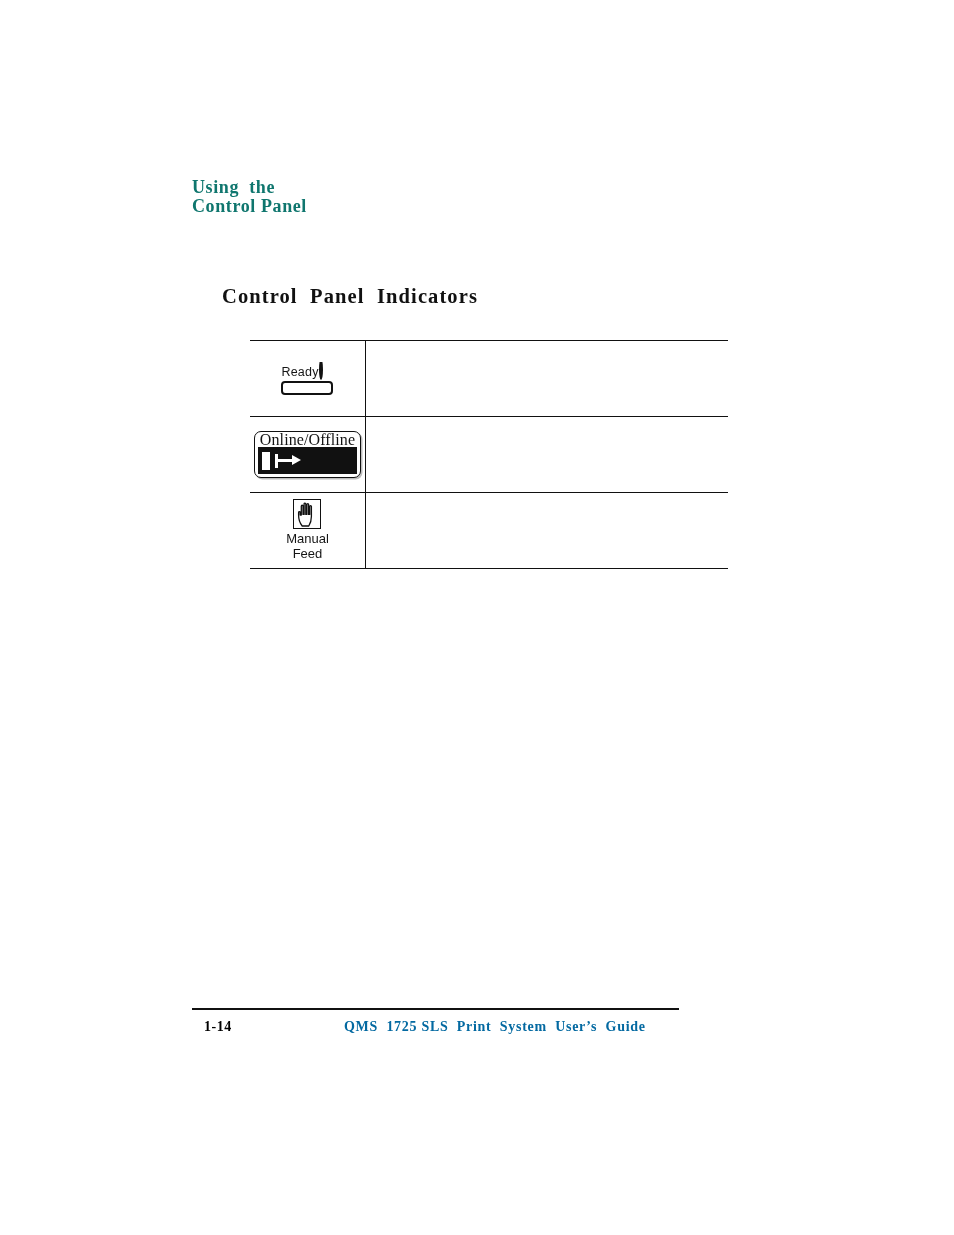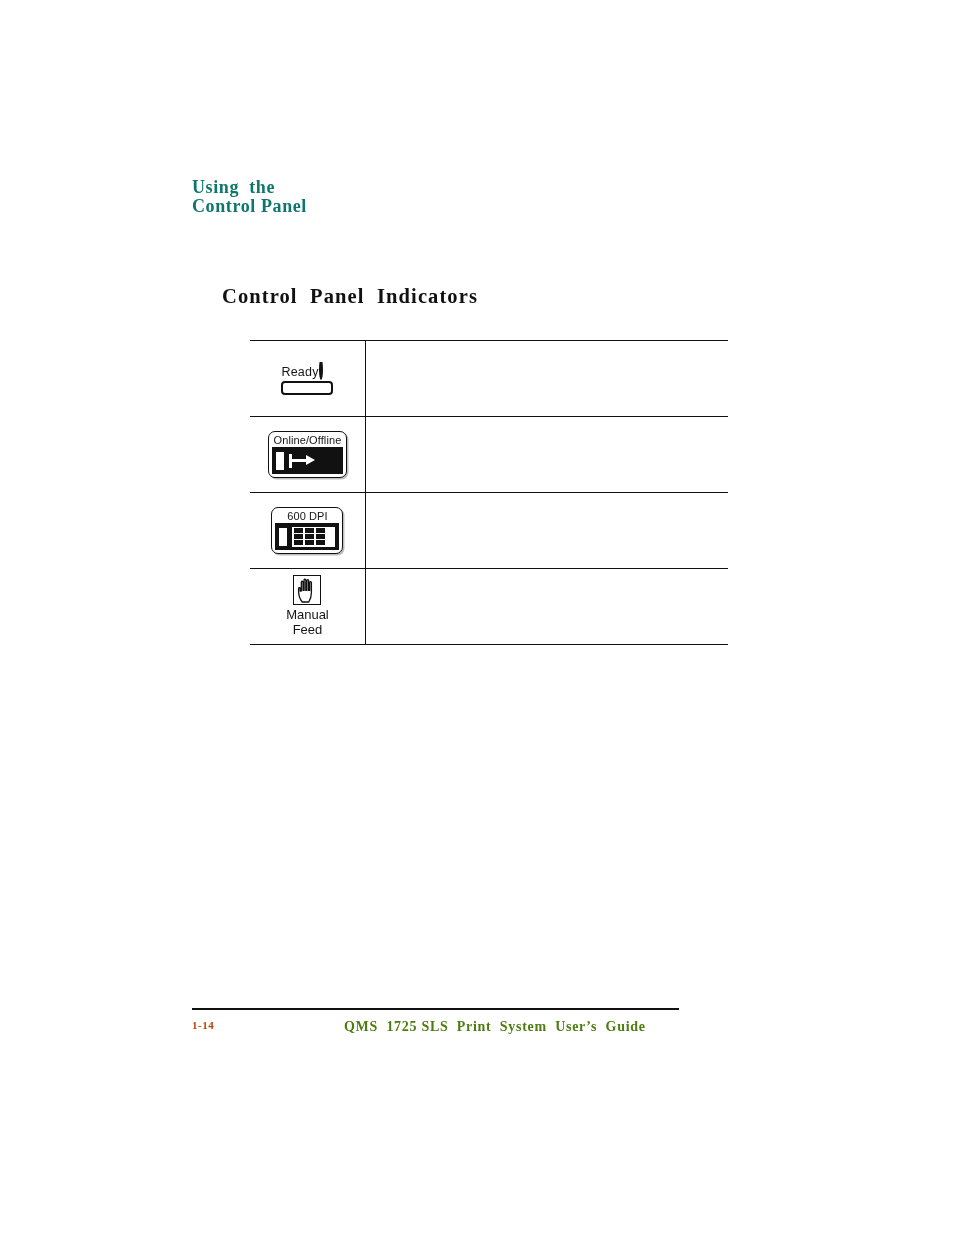--- a/index.html
+++ b/index.html
@@ -200,22 +200,22 @@
   
   .key {
     display: inline-block;
     border: 1.8px solid #111;
     border-radius: 7px;
     background: #ffffff;
     padding: 2px 3px 3px 3px;
     box-shadow: 1.5px 1.5px 0 #bdbdbd;
   }
   .key-label {
-    font-family: Liberation Sans, sans-serif;
-    font-size: 11px;
+    font-family: Liberation Serif, serif;
+    font-size: 16px;
     line-height: 12px;
     color: #151515;
     text-align: center;
     letter-spacing: 0.1px;
     white-space: nowrap;
     padding: 0 2px 1px 2px;
   }
   .key-face {
     background: #111;
     height: 27px;
@@ -330,37 +330,37 @@
   .footer-rule {
     position: absolute;
     left: 192px;
     top: 1008px;
     width: 487px;
     height: 1.6px;
     background: #111;
   }
   .footer-page {
     position: absolute;
-    left: 192px;
+    left: 204px;
     top: 1019px;
     font-family: "Liberation Serif", serif;
     font-weight: bold;
-    font-size: 11px;
+    font-size: 14px;
     letter-spacing: 0.5px;
-    color: #c2410c;
+    color: #000000;
   }
   .footer-title {
     position: absolute;
     left: 344px;
     top: 1019px;
     font-family: "Liberation Serif", serif;
     font-weight: bold;
     font-size: 14px;
     letter-spacing: 0.7px;
-    color: #4d7c0f;
+    color: #0369a1;
     white-space: pre;
   }
 </style>
 </head>
 <body>
 
 <div class="running-head">
   <div>Using  the</div>
   <div>Control Panel</div>
 </div>
@@ -396,45 +396,20 @@
               <span class="vbar"></span>
                 <span class="shaft"></span>
                 <span class="head"></span>
             </span>
           </div>
         </div>
       </td>
       <td class="cell-desc"></td>
     </tr>
 
-    <tr>
-      <td class="cell-icon">
-        <div class="key">
-          <div class="key-label">600 DPI</div>
-          <div class="key-face">
-            <span class="whitebar"></span>
-            <span class="face-dots-wrap">
-              <span class="face-dots">
-                <i></i>
-                  <i></i>
-                  <i></i>
-                  <i></i>
-                  <i></i>
-                  <i></i>
-                  <i></i>
-                  <i></i>
-                  <i></i>
-              </span>
-              <span class="face-white-pad"></span>
-            </span>
-          </div>
-        </div>
-      </td>
-      <td class="cell-desc"></td>
-    </tr>
 
 
     <tr>
       <td class="cell-icon">
         <div class="manual-feed">
           <div class="hand-box">
             <svg width="22" height="25" viewBox="0 0 22 25">
               <path d="M5.2 24 C2.4 20.5 1.6 16.8 1.6 13.2 L1.6 10.4
                        C1.6 9.3 3.2 9.3 3.2 10.4 L3.2 13.0
                        L4.3 13.0 L4.3 4.2 C4.3 2.9 6.0 2.9 6.0 4.2

